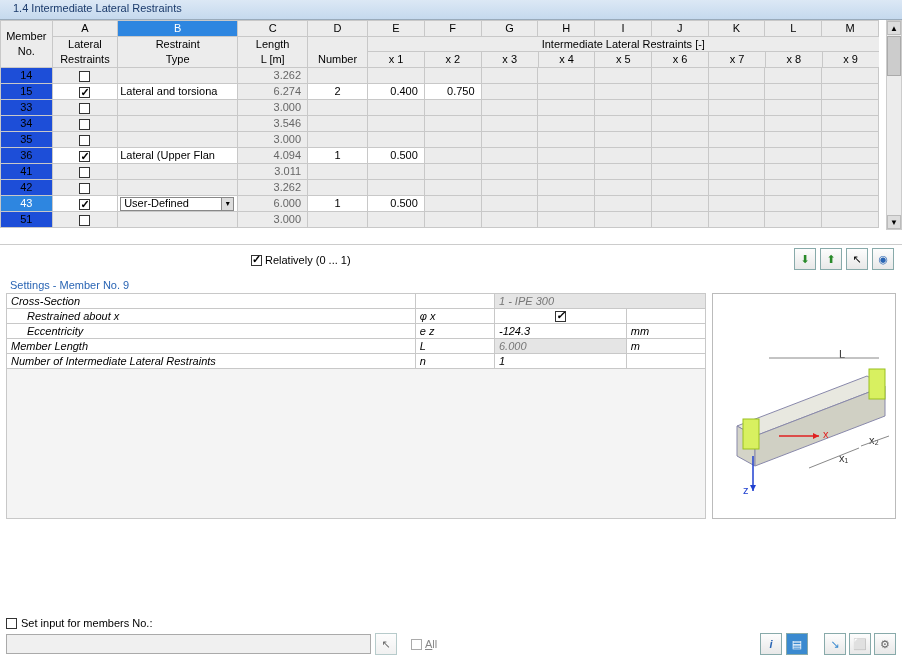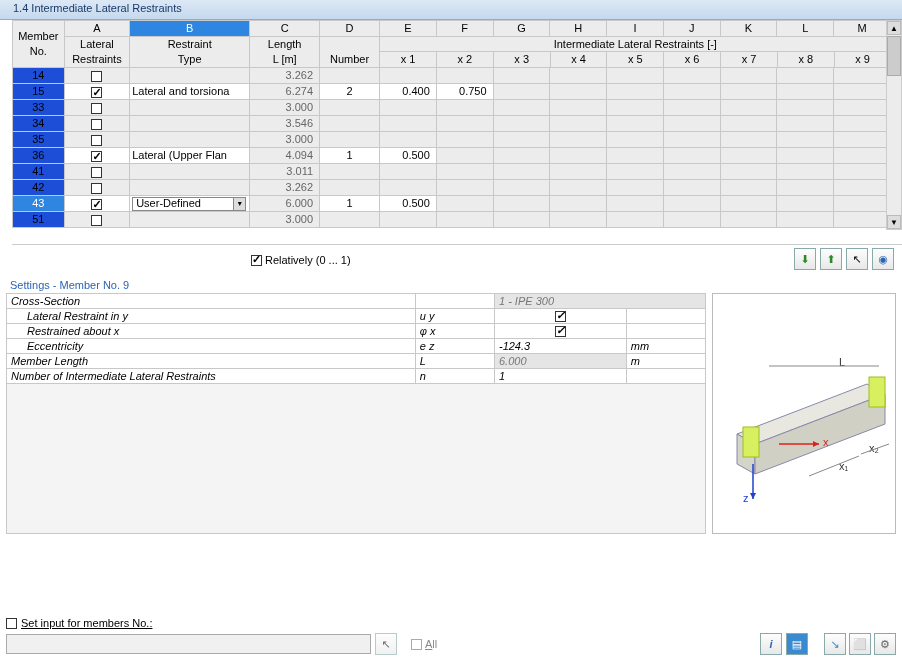--- a/index.html
+++ b/index.html
@@ -1,21 +1,21 @@
 <!DOCTYPE html>
 <html><head>
 <meta charset="utf-8">
 <style>
   * { box-sizing: border-box; font-family: Tahoma, Arial, sans-serif; font-size: 11px; }
   body { margin: 0; width: 902px; height: 663px; background: #fff; overflow: hidden; }
 
   .title-bar { height: 20px; background: linear-gradient(#dce8f5,#c5d9ee); color: #1a3a6b; padding: 2px 13px; font-weight: normal; border-bottom: 1px solid #9ab; }
 
   
-  .grid-wrap { position: relative; height: 225px; border-bottom: 1px solid #ccc; margin-left: 12px; }
+  .grid-wrap { position: relative; height: 225px; border-bottom: 1px solid #ccc; }
   .grid { width: 100%; }
   .grid table { border-collapse: collapse; width: 879px; }
   .col-rh { width: 46px; }
   .col-a { width: 60px; }
   .col-b { width: 110px; }
   .col-c { width: 64px; }
   .col-d { width: 55px; }
   .col-x { width: 52px; }
   .grid th, .grid td { border: 1px solid #c8c8c8; padding: 0 3px; height: 15px; line-height: 15px; text-align: center; background: #fff; }
   .grid th { background: #ececec; font-weight: normal; }
@@ -58,21 +58,21 @@
   .stable td.readonly { color: #777; background: #e5e5e5; }
   .stable td.boxed { position: relative; text-align:center; }
   .dotted { border: 1px dotted #555; display:inline-block; padding:0 18px; }
   .expander { display:inline-block; width:9px; height:9px; border:1px solid #555; line-height:7px; text-align:center; font-size:9px; margin-right:3px; vertical-align:middle;}
   .empty-rows td { background: #f4f4f4; }
 
   .settings-right { flex: 1; border: 1px solid #bbb; background: #fff; display:flex; align-items:center; justify-content:center; }
 
   
   .bottom { position: absolute; bottom: 6px; left: 6px; right: 6px; }
-  .bottom .row1 { display:flex; align-items:center; gap:4px; margin-bottom:4px;text-decoration:underline;}
+  .bottom .row1 { display:flex; align-items:center; gap:4px; margin-bottom:4px;}
   .bottom .row2 { display:flex; align-items:center; gap:4px; }
   .member-input { flex: 0 0 365px; height: 20px; border: 1px solid #aaa; background: #f0f0f0; }
   .bottom .rbuttons { position:absolute; right:0; bottom:0; display:flex; gap:4px; }
   .bottom .rbuttons .group { display:flex; gap:3px; margin-left:12px; }
 
   svg { display:block; }
 </style>
 </head>
 <body>
 
@@ -335,26 +335,20 @@
 <div class="lower">
   <div class="settings-title">Settings - Member No. 9</div>
   <div class="settings-split">
     <div class="settings-left">
       <table class="stable">
         <tbody>
             <tr>
           <td class="lbl" colspan="1">Cross-Section</td>
           <td class="sym"></td>
           <td class="readonly" colspan="2" style="text-align:left">1 - IPE 300</td>
-        </tr>
-        <tr>
-          <td class="lbl" style="padding-left:20px">Lateral Restraint in y</td>
-          <td class="sym">u y</td>
-          <td class="chkcell"><span class="chk checked"></span></td>
-          <td class="unit"></td>
         </tr>
         <tr>
           <td class="lbl" style="padding-left:20px">Restrained about x</td>
           <td class="sym">φ x</td>
           <td class="chkcell"><span class="chk checked"></span></td>
           <td class="unit"></td>
         </tr>
         <tr>
           <td class="lbl" style="padding-left:20px">Eccentricity</td>
           <td class="sym">e z</td>

